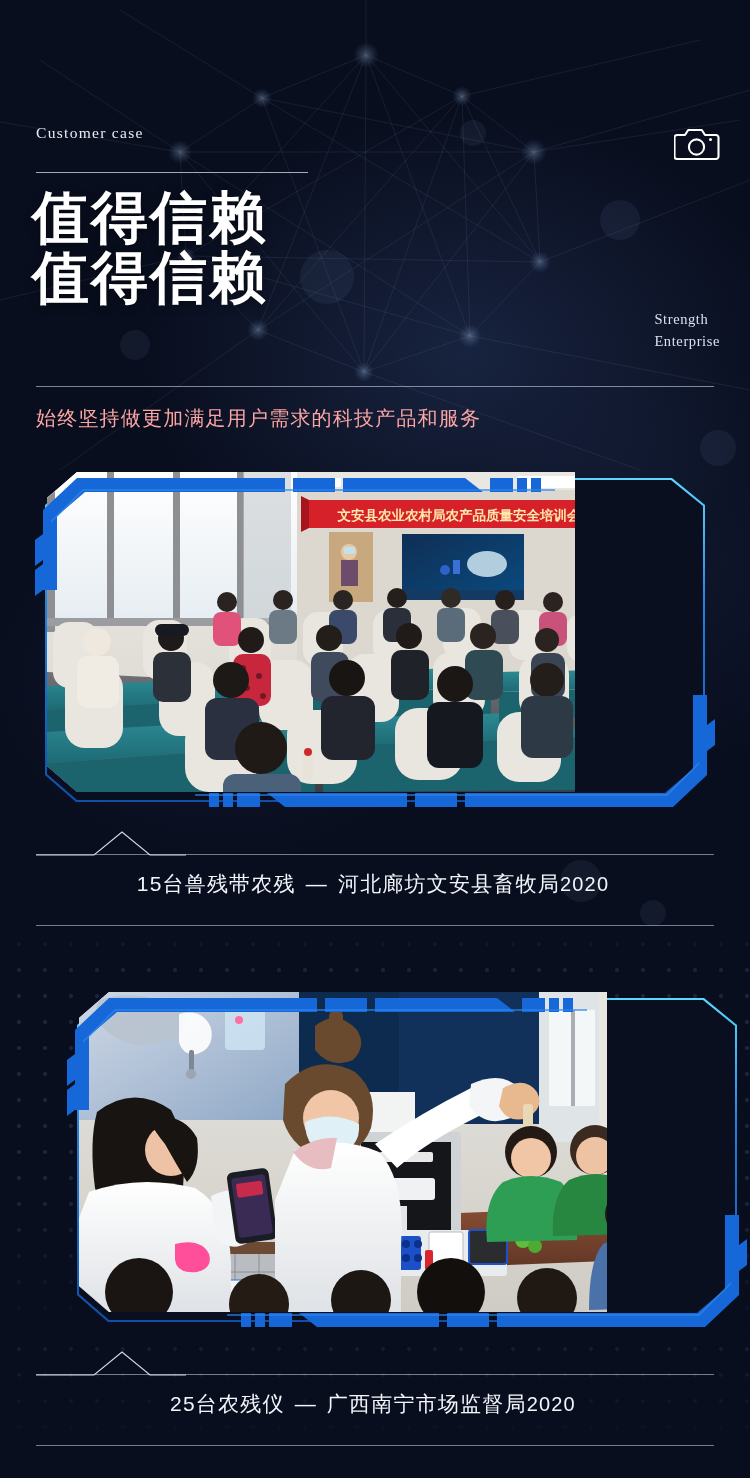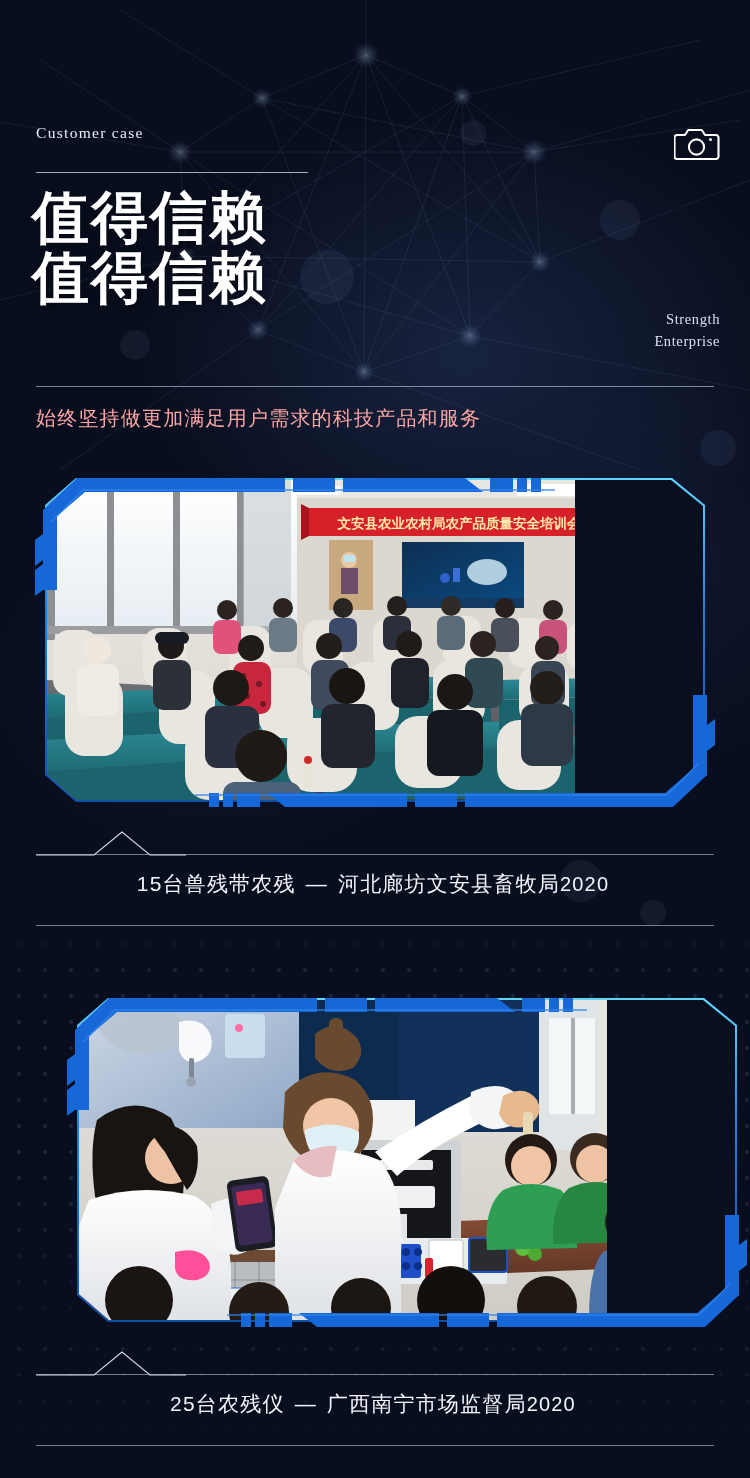--- a/index.html
+++ b/index.html
@@ -62,42 +62,42 @@
   .cam{position:absolute;right:30px;top:124px;width:46px;height:38px;}
   .headline{
     position:absolute;left:32px;top:188px;width:420px;
     font-family:"Liberation Serif","DejaVu Serif",serif;
     font-weight:700;font-size:57px;line-height:1.06;
     letter-spacing:2px;color:#ffffff;
     text-shadow:0 2px 10px rgba(0,0,0,.45);
   }
   .headline span{display:block;}
   .strength{
-    position:absolute;right:30px;top:308px;text-align:right;
+    position:absolute;right:30px;top:308px;text-align:left;
     font-family:"Liberation Serif","DejaVu Serif",serif;
     font-size:14.5px;line-height:1.55;color:#d9e0ef;letter-spacing:.6px;
   }
   .strength span{display:block;}
   .hdr-rule{
     position:absolute;left:36px;top:386px;width:678px;height:1px;
     background:rgba(200,212,235,.6);
   }
   .subtitle{
     position:absolute;left:36px;top:405px;
     font-size:20px;letter-spacing:1.2px;color:#fca5a5;font-weight:400;
   }
 
   
   .case{position:absolute;left:0;width:750px;}
   .case1{top:470px;}
   .case2{top:990px;padding-left:32px;}
 
   .frame{position:relative;width:680px;height:345px;margin-left:35px;}
   .photo-clip{
-    position:absolute;left:12px;top:10px;width:528px;height:320px;
+    position:absolute;left:12px;top:2px;width:528px;height:320px;
     -webkit-clip-path:polygon(30px 0,626px 0,656px 26px,656px 296px,626px 320px,30px 320px,0 294px,0 26px);
             clip-path:polygon(30px 0,626px 0,656px 26px,656px 296px,626px 320px,30px 320px,0 294px,0 26px);
     overflow:hidden;background:#6d28d9;
   }
   .photo-clip svg{display:block;width:656px;height:320px;}
   
   .neon{
     position:absolute;left:10px;top:8px;width:660px;height:324px;
     -webkit-clip-path:polygon(31px 0,627px 0,660px 27px,660px 297px,627px 324px,31px 324px,0 297px,0 27px);
             clip-path:polygon(31px 0,627px 0,660px 27px,660px 297px,627px 324px,31px 324px,0 297px,0 27px);

